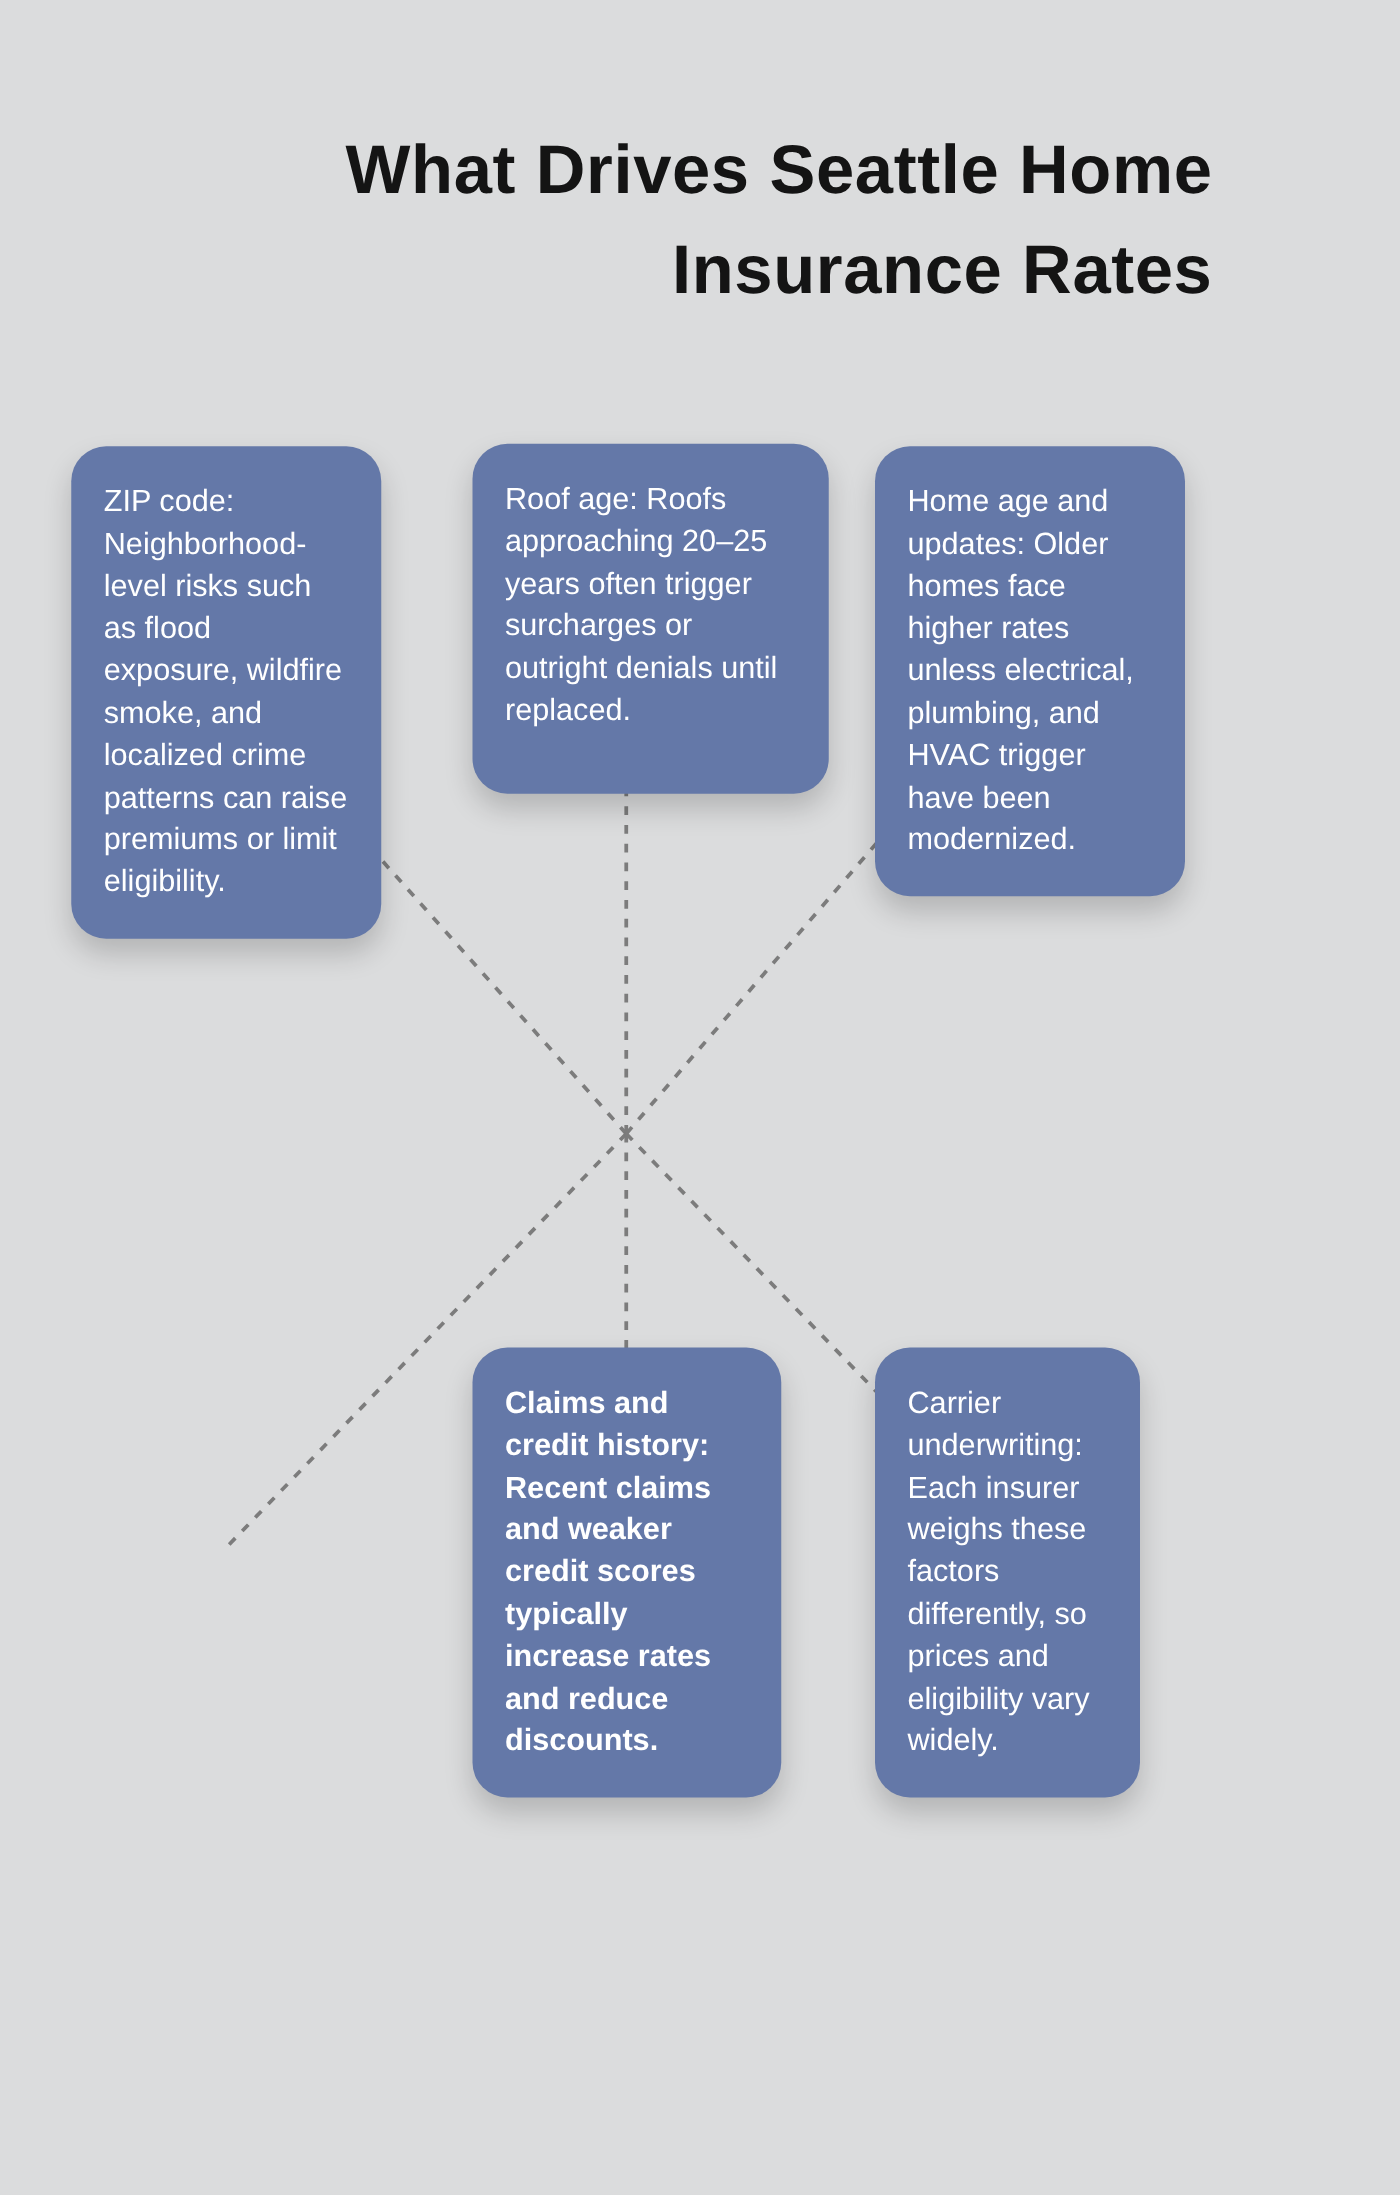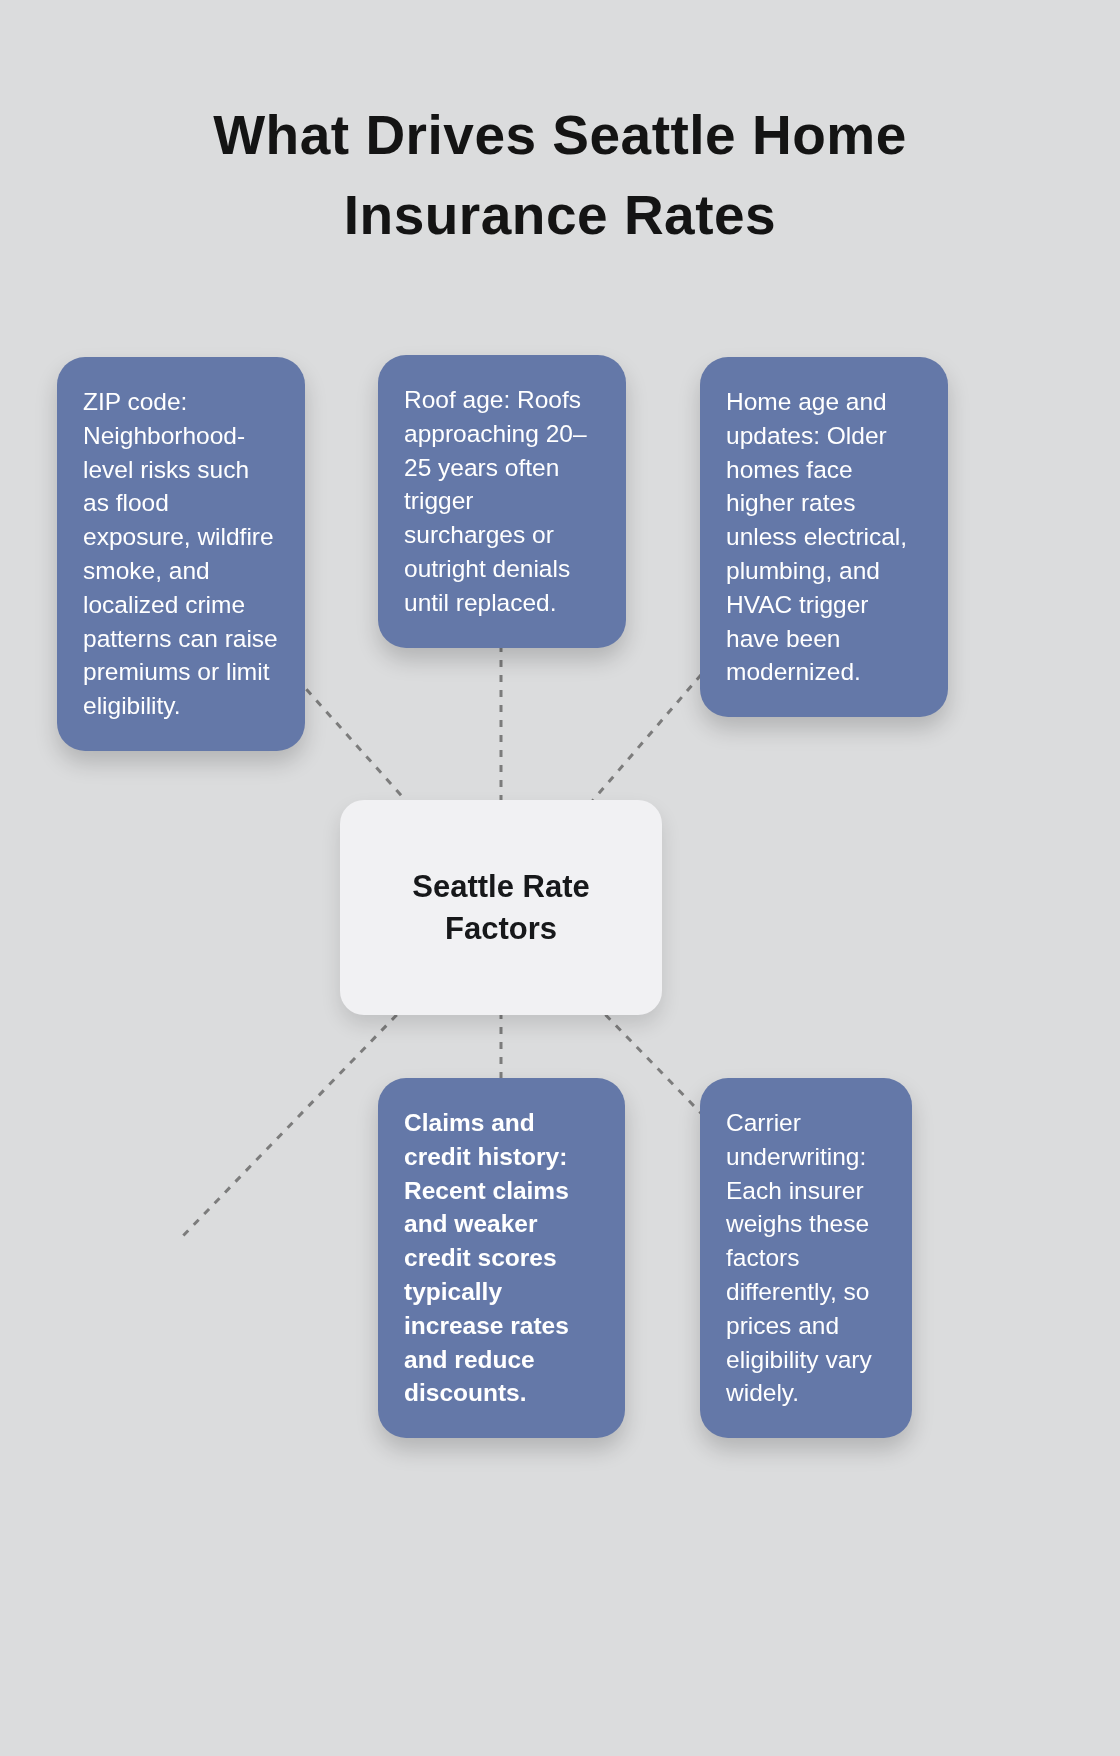--- a/index.html
+++ b/index.html
@@ -23,21 +23,21 @@
     background:var(--background);
     overflow:hidden;
     margin:0 auto;
   }
   .title{
     position:absolute;
     top:96px;
     left:50%;
     transform:translateX(-50%);
     width:820px;
-    text-align:center;
+    text-align:right;
     font-size:55px;
     font-weight:700;
     letter-spacing:0.5px;
     line-height:1.45;
     color:var(--title-text);
   }
   .connectors{
     position:absolute;
     inset:0;
     width:1120px;
@@ -52,21 +52,21 @@
     position:absolute;
     background:var(--node-fill);
     color:var(--node-text);
     border-radius:28px;
     padding:28px 26px;
     font-size:24.5px;
     line-height:1.38;
     box-shadow:0 12px 22px rgba(0,0,0,0.18);
   }
   .node-tl{left:57px;  top:357px;  width:248px; min-height:385px;}
-  .node-tm{left:378px; top:355px;  width:248px; min-height:280px;}
+  .node-tm{left:378px; top:355px;  width:285px; min-height:280px;}
   .node-tr{left:700px; top:357px;  width:248px; min-height:352px;}
   .node-bl{left:57px;  top:1078px; width:248px; min-height:320px;}
   .node-bm{left:378px; top:1078px; width:247px; min-height:318px;font-weight:bold;}
   .node-br{left:700px; top:1078px; width:212px; min-height:352px;}
   .center-node{
     position:absolute;
     left:340px;
     top:800px;
     width:322px;
     height:215px;
@@ -105,23 +105,20 @@
   </div>
 
   <div class="node node-tm">
     <span>Roof age: Roofs approaching 20–25 years often trigger surcharges or outright denials until replaced.</span>
   </div>
 
   <div class="node node-tr">
     <span>Home age and updates: Older homes face higher rates unless electrical, plumbing, and HVAC trigger have been modernized.</span>
   </div>
 
-  <div class="center-node">
-    <span>Seattle Rate Factors</span>
-  </div>
 
 
   <div class="node node-bm">
     <span>Claims and credit history: Recent claims and weaker credit scores typically increase rates and reduce discounts.</span>
   </div>
 
   <div class="node node-br">
     <span>Carrier underwriting: Each insurer weighs these factors differently, so prices and eligibility vary widely.</span>
   </div>
 

